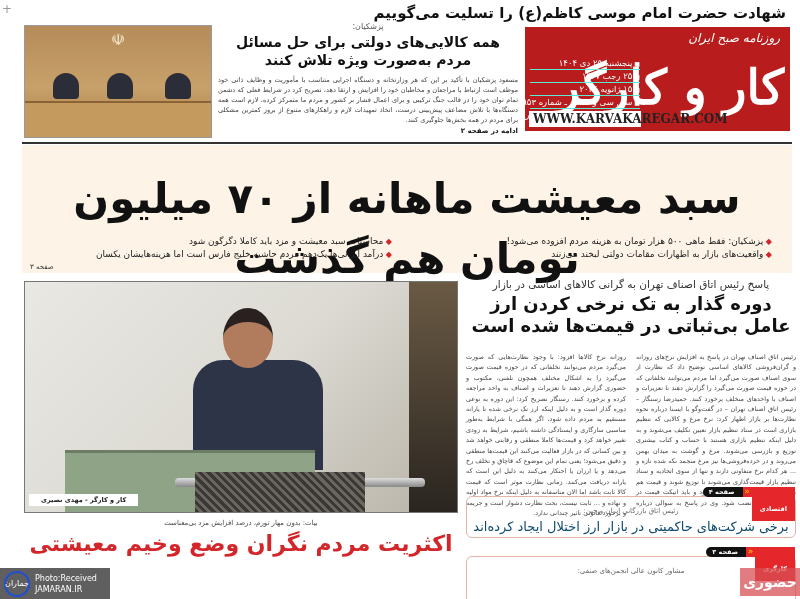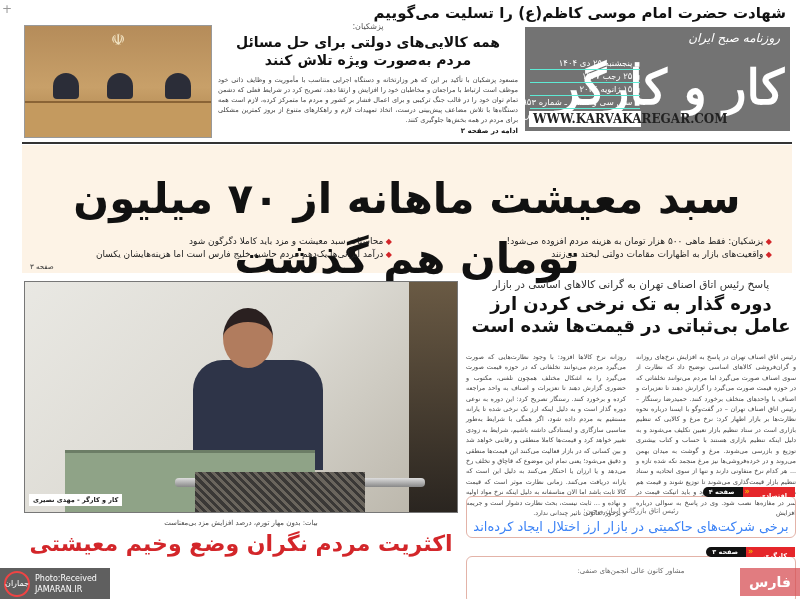--- a/index.html
+++ b/index.html
@@ -3,21 +3,21 @@
 <meta charset="utf-8">
 <style>
   * { box-sizing: border-box; margin: 0; padding: 0; }
   html, body { width: 800px; height: 599px; overflow: hidden; background: #fff; }
   body { font-family: "DejaVu Sans", sans-serif; position: relative; color: #111; }
 
   .crosshair { position: absolute; left: 2px; top: 2px; color: #999; font-size: 12px; }
 
   
   .top-strap { position: absolute; right: 14px; top: 4px; font-size: 15px; font-weight: bold; direction: rtl; color: #111; }
-  .masthead { position: absolute; left: 525px; top: 27px; width: 265px; height: 104px; background: #737373; direction: rtl; overflow: hidden; }
+  .masthead { position: absolute; left: 525px; top: 27px; width: 265px; height: 104px; background: #b91c1c; direction: rtl; overflow: hidden; }
   .mast-tag { position: absolute; right: 10px; top: 4px; color: #fff; font-family: "DejaVu Serif", serif; font-style: italic; font-size: 12px; }
   .mast-title { position: absolute; right: 6px; top: 28px; color: #fff; font-family: "DejaVu Serif", serif; font-weight: bold; font-size: 48px; line-height: 64px; letter-spacing: -2px; }
   .mast-info { position: absolute; left: 5px; top: 30px; width: 110px; color: #fff; font-size: 8.5px; }
   .mast-info li { list-style: none; border-bottom: 1px solid #5eead4; padding: 1px 0; white-space: nowrap; }
   .mast-info li::before { content: "■ "; font-size: 6px; }
   .mast-url { position: absolute; left: 4px; bottom: 4px; width: 112px; background: #fff; color: #222; font-family: "DejaVu Serif", serif; font-size: 12px; text-align: center; direction: ltr; padding: 1px 4px; font-weight: bold; }
 
   .lead-photo { position: absolute; left: 24px; top: 25px; width: 188px; height: 113px; background: linear-gradient(180deg, #b58c5a 0%, #c8a069 55%, #a87e48 100%); border: 1px solid #999; overflow: hidden; }
   .lead-photo .emblem { position: absolute; left: 86px; top: 4px; color: #f3e6c6; font-size: 16px; }
   .lead-photo .person { position: absolute; bottom: 38px; width: 26px; height: 26px; border-radius: 50% 50% 4px 4px; background: #2b2d38; }
@@ -43,41 +43,41 @@
   .banner-page { position: absolute; left: 8px; top: 118px; font-size: 7px; color: #333; }
 
   
   .main-photo { position: absolute; left: 24px; top: 281px; width: 434px; height: 232px; background: linear-gradient(135deg, #e9e8e3 0%, #dcdad3 50%, #b7b2a6 100%); border: 1px solid #777; overflow: hidden; }
   .mp-wall-right { position: absolute; right: 0; top: 0; width: 48px; height: 100%; background: linear-gradient(180deg, #6a5a44, #2a2520); }
   .mp-head { position: absolute; left: 198px; top: 26px; width: 50px; height: 60px; border-radius: 50%; background: #b17c5e; border-top: 14px solid #2a2020; }
   .mp-body { position: absolute; left: 168px; top: 78px; width: 130px; height: 110px; border-radius: 30px 30px 0 0; background: #2e3448; }
   .mp-lathe { position: absolute; left: 40px; top: 168px; width: 250px; height: 64px; background: #8fa387; border-top: 3px solid #6c7d66; }
   .mp-chips { position: absolute; left: 170px; bottom: 0; width: 170px; height: 40px; background: repeating-linear-gradient(45deg, #3a3836 0 3px, #6a655d 3px 6px); }
   .mp-bar { position: absolute; left: 150px; top: 196px; width: 250px; height: 9px; background: linear-gradient(180deg, #ddd, #888); border-radius: 4px; }
-  .mp-credit { position: absolute; left: 4px; bottom: 6px; background: #fff; font-size: 6.5px; padding: 2px 4px; direction: rtl; color: #222; font-weight: bold; }
+  .mp-credit { position: absolute; left: 4px; bottom: 6px; background: #fff; font-size: 6.5px; padding: 2px 12px; direction: rtl; color: #222; font-weight: bold; }
   .main-caption { position: absolute; left: 24px; top: 519px; width: 434px; text-align: center; font-size: 7px; color: #444; direction: rtl; }
   .main-headline { position: absolute; left: 24px; top: 531px; width: 434px; text-align: center; font-size: 22px; color: #d3262a; direction: rtl; font-weight: bold; }
 
   .watermark { position: absolute; left: 0; top: 568px; width: 110px; height: 31px; background: rgba(60,60,60,0.82); display: flex; align-items: center; padding-left: 4px; }
-  .wm-logo { width: 26px; height: 26px; border: 2px solid #ef4444; border-radius: 50%; color: #fff; font-size: 8px; display: flex; align-items: center; justify-content: center; }
+  .wm-logo { width: 26px; height: 26px; border: 2px solid #1d4ed8; border-radius: 50%; color: #fff; font-size: 8px; display: flex; align-items: center; justify-content: center; }
   .wm-text { color: #fff; font-size: 8px; margin-left: 5px; line-height: 11px; }
 
   
   .rc-kicker { position: absolute; left: 466px; top: 278px; width: 330px; direction: rtl; text-align: center; font-size: 10.5px; color: #333; }
   .rc-headline { position: absolute; left: 466px; top: 293px; width: 330px; direction: rtl; text-align: center; font-size: 18px; font-weight: bold; line-height: 22px; }
   .rc-body { position: absolute; left: 466px; top: 352px; width: 330px; direction: rtl; display: flex; gap: 10px; font-size: 6.4px; color: #444; line-height: 10.4px; text-align: justify; }
   .rc-body .col { flex: 1; }
 
   .teaser { position: absolute; left: 466px; width: 330px; direction: rtl; border: 1px solid #e3b3a8; border-radius: 6px; }
   .teaser-tag { position: absolute; right: 0; top: -10px; display: flex; height: 10px; font-size: 6.5px; color: #fff; font-weight: bold; }
-  .tag-section { background: #e5262a; padding: 4px 8px; line-height: 10px; }
+  .tag-section { background: #e5262a; padding: 17px 8px; line-height: 10px; }
   .tag-chevron { color: #f4b400; background: #e5262a; padding: 0 2px; line-height: 10px; font-size: 8px; }
   .tag-page { background: #111; padding: 0 8px 4px 6px; line-height: 10px; border-radius: 5px 0 0 5px; }
   .teaser-kicker { text-align: center; font-size: 7px; color: #666; margin-top: 10px; }
-  .teaser-headline { text-align: center; font-size: 13px; color: #3b82f6; margin-top: 4px; }
+  .teaser-headline { text-align: center; font-size: 13px; color: #0c4a6e; margin-top: 4px; }
 
   .jahan-stamp { position: absolute; left: 740px; top: 568px; width: 60px; height: 28px; background: rgba(215,80,85,0.75); color: #fff; font-size: 14px; font-weight: bold; text-align: center; line-height: 28px; direction: rtl; }
 </style>
 </head>
 <body>
 
 <span class="crosshair">+</span>
 
 <div class="top-strap">شهادت حضرت امام موسی کاظم(ع) را تسلیت می‌گوییم</div>
 
@@ -161,13 +161,13 @@
   <div class="teaser-kicker">مشاور کانون عالی انجمن‌های صنفی:</div>
 </div>
 
 <div class="watermark">
   <div class="wm-logo">جماران</div>
   <div class="wm-text">
     <div>Photo:Received</div>
     <div>JAMARAN.IR</div>
   </div>
 </div>
-<div class="jahan-stamp">فارس</div>
+<div class="jahan-stamp">حضوری</div>
 
 </body></html>

